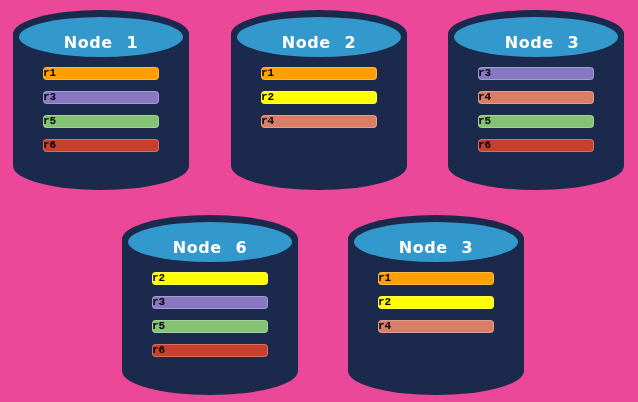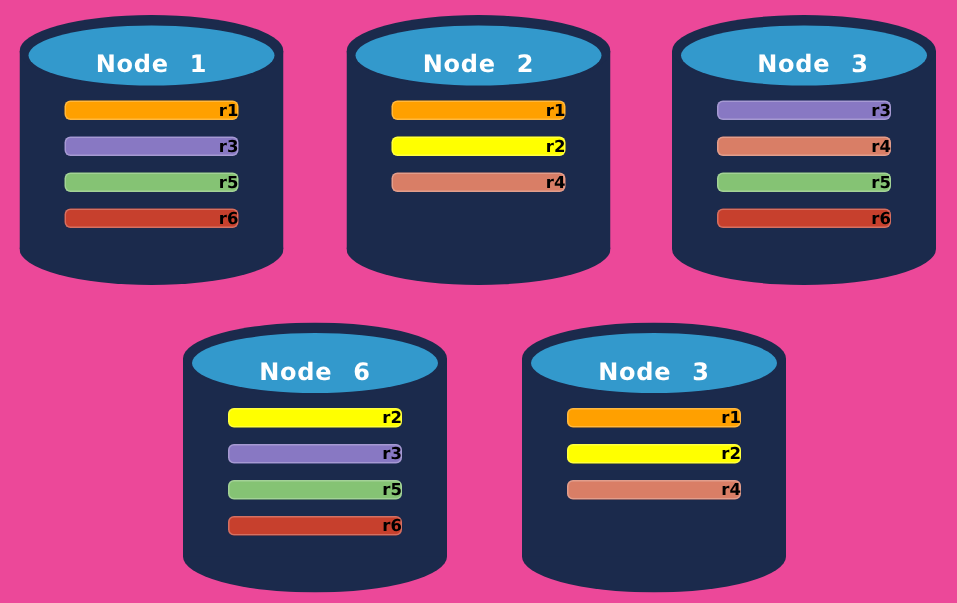--- a/index.html
+++ b/index.html
@@ -44,26 +44,27 @@
     top: 57px;
     left: 30px;
     width: 116px;
     display: flex;
     flex-direction: column;
     gap: 11px;
   }
   .bar {
     height: 13px;
     border-radius: 4px;
-    text-align: right;
+    text-align: left;
     font-size: 11px;
     font-weight: bold;
     color: #000000;
     line-height: 13px;
     box-shadow: inset 0 0 0 1px rgba(255,255,255,0.25);
+    font-family: Liberation Mono, monospace;
   }
   
   .pos-n1 { left: 13px;  top: 10px;  }
   .pos-n2 { left: 231px; top: 10px;  }
   .pos-n3 { left: 448px; top: 10px; padding-left: 12px;  }
   .pos-n4 { left: 122px; top: 215px; }
   .pos-n5 { left: 348px; top: 215px; }
 </style>
 </head>
 <body>

